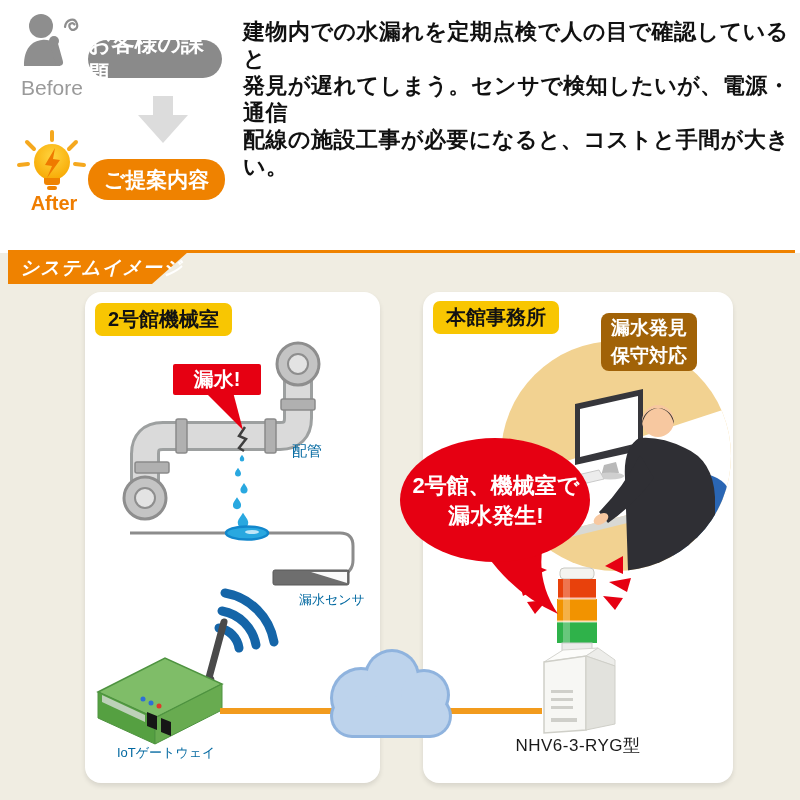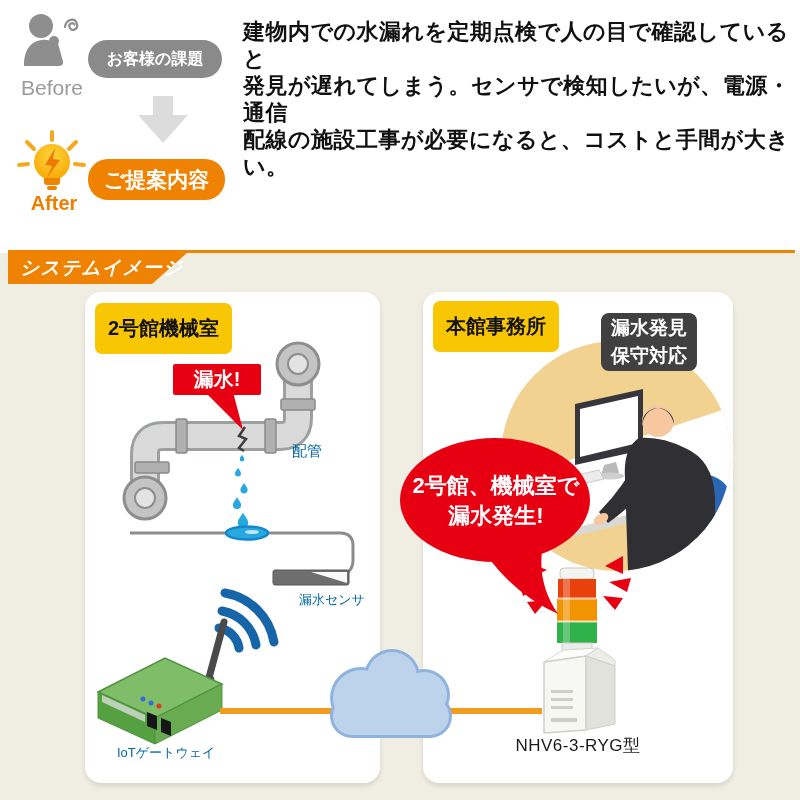--- a/index.html
+++ b/index.html
@@ -4,43 +4,43 @@
 <style>
   html,body{margin:0;padding:0;background:#fff;}
   .stage{position:relative;width:800px;height:800px;overflow:hidden;background:#fff;
          font-family:"Liberation Sans","DejaVu Sans",sans-serif;}
   .abs{position:absolute;}
   .jp{font-family:"Liberation Sans","DejaVu Sans",sans-serif;}
   
   .before-label{left:12px;top:76px;width:80px;text-align:center;color:#9a9a9a;font-size:21px;}
   .after-label{left:6px;top:192px;width:96px;text-align:center;color:#ef7d00;font-size:20px;font-weight:bold;}
   .pill{border-radius:20px;color:#fff;font-weight:bold;display:flex;align-items:center;justify-content:center;}
-  .pill-gray{left:88px;top:40px;width:134px;height:38px;background:#8a8a8a;font-size:16px;}
+  .pill-gray{left:88px;top:40px;width:134px;height:38px;background:#8a8a8a;font-size:23px;}
   .pill-orange{left:88px;top:159px;width:137px;height:41px;background:#ef8200;font-size:21px;}
   .para{left:243px;width:557px;color:#111;font-size:22px;font-weight:600;line-height:27px;white-space:pre-line;letter-spacing:0.5px;}
   .para1{top:18px;}
   .para2{top:116px;line-height:26px;}
   
   .banner-line{left:8px;top:250px;width:787px;height:3px;background:#ef8200;}
   .banner-tab{left:8px;top:252px;width:180px;height:32px;background:#ef8200;
               clip-path:polygon(0 0,100% 0,80% 100%,0 100%);}
   .banner-label{left:20px;top:255px;color:#fff;font-size:19px;font-weight:bold;font-style:italic;letter-spacing:1px;}
   .beige{left:0;top:253px;width:800px;height:547px;background:#f0ede2;}
   
   .card{top:292px;height:491px;background:#fff;border-radius:16px;overflow:hidden;
         box-shadow:0 3px 5px rgba(0,0,0,0.10);z-index:1;}
   .card-left{left:85px;width:295px;}
   .card-right{left:423px;width:310px;}
   .room-badge{background:#f8c602;color:#121212;font-size:20px;font-weight:bold;
-              padding:12px 13px;border-radius:7px;display:inline-block;}
+              padding:3px 13px;border-radius:7px;display:inline-block;}
   .small-label{color:#0369a1;font-size:13px;}
   .leak-badge{left:88px;top:72px;width:88px;height:31px;background:#e60012;color:#fff;
               font-size:20px;font-weight:bold;display:flex;align-items:center;justify-content:center;
               border-radius:2px;z-index:3;}
-  .status-badge{left:178px;top:21px;width:96px;height:58px;background:#404040;color:#fff;
+  .status-badge{left:178px;top:21px;width:96px;height:58px;background:#a16207;color:#fff;
                 font-size:19px;font-weight:bold;border-radius:8px;display:flex;align-items:center;
                 justify-content:center;text-align:center;white-space:pre-line;line-height:1.45;}
   .model-label{left:70px;top:442px;width:170px;text-align:center;color:#1a1a1a;font-size:17px;letter-spacing:0.5px;}
   
   .net-line{left:220px;top:708px;width:322px;height:6px;background:#f29b1d;z-index:2;}
   .cloud-wrap{left:324px;top:648px;width:134px;height:92px;z-index:3;}
   .bubble-wrap{left:398px;top:436px;width:200px;height:182px;z-index:4;}
   .bubble-text{left:6px;top:34px;width:184px;height:62px;display:flex;align-items:center;justify-content:center;
                text-align:center;color:#fff;font-size:22px;font-weight:bold;white-space:pre-line;line-height:1.35;}
 </style>

